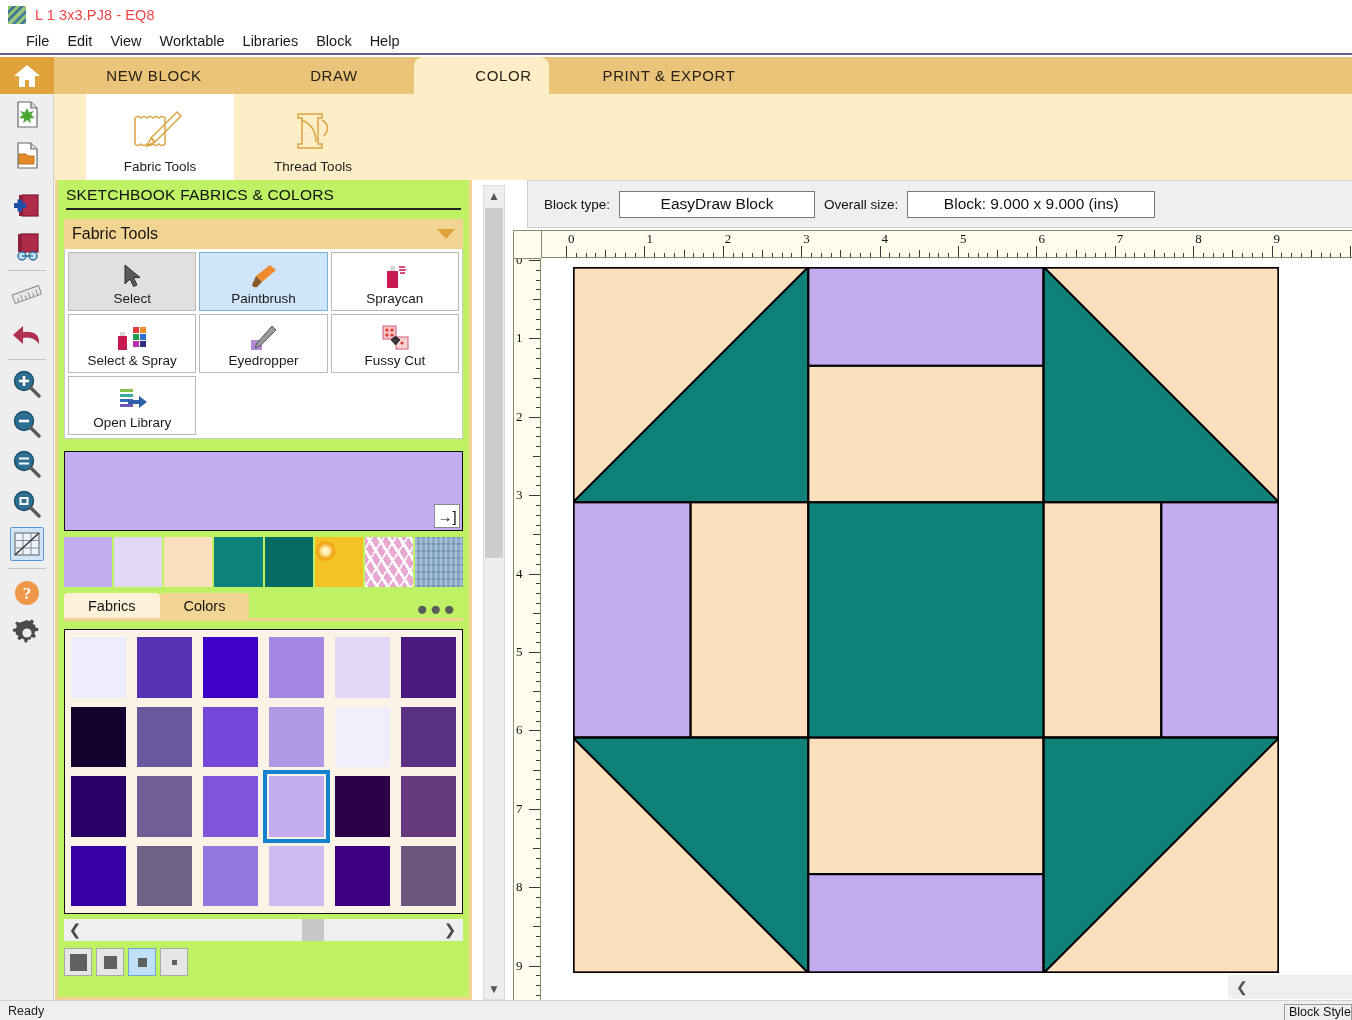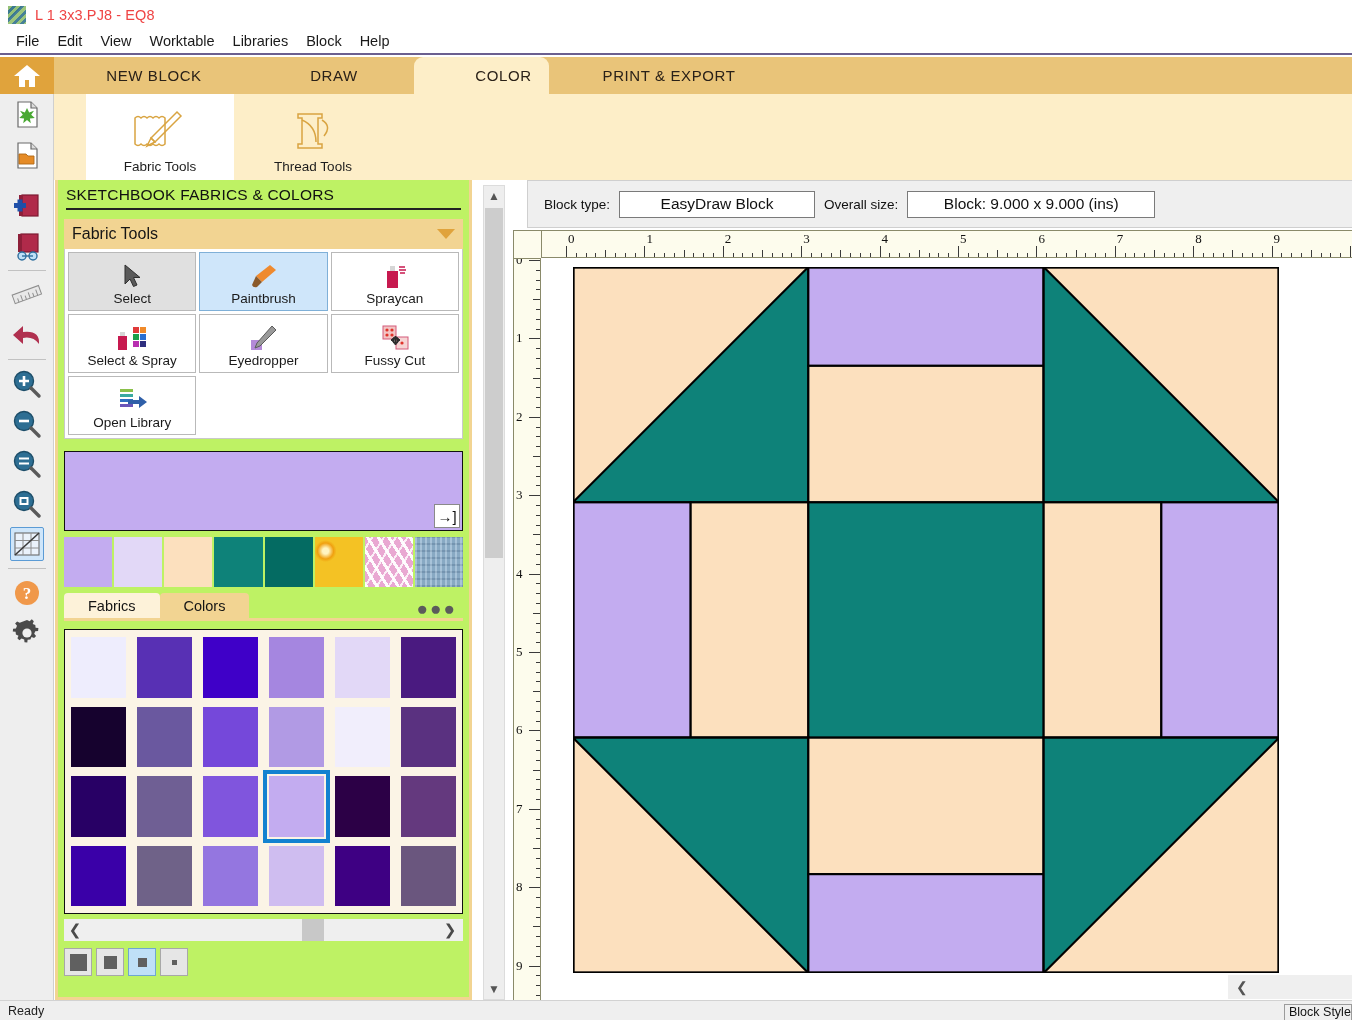--- a/index.html
+++ b/index.html
@@ -25,21 +25,21 @@
   #app-logo:before {
     content: ""; position: absolute; left: 0; top: 0; width: 100%; height: 100%;
     background:
       repeating-linear-gradient(135deg, rgba(160,200,120,.9) 0 3px, rgba(60,120,150,.85) 3px 6px);
   }
   #title-text { font-size: 14.5px; color: #ef4444; letter-spacing: .1px; }
 
   
   #menubar {
     position: absolute; left: 0; top: 29px; width: 1352px; height: 26px;
-    background: #ffffff; display: flex; align-items: center; padding-left: 7px;
+    background: #ffffff; display: flex; align-items: center; padding-left: 17px;
     border-bottom: 2px solid #6b5f8f;
   }
   .menu-item {
     font-size: 14.5px; color: #1a1a1a; padding: 2px 9px; cursor: default;
   }
 
   
   #ribbon-tabs {
     position: absolute; left: 0; top: 57px; width: 1352px; height: 37px;
     background: #e9c479;

